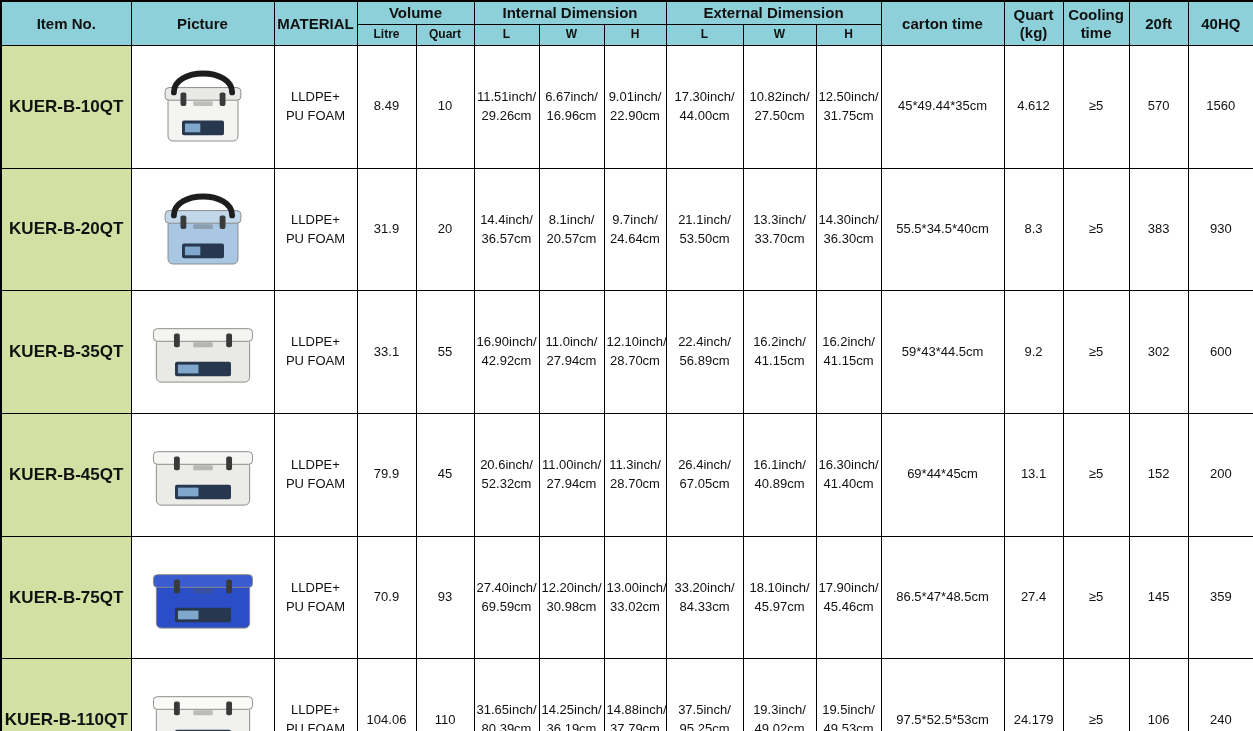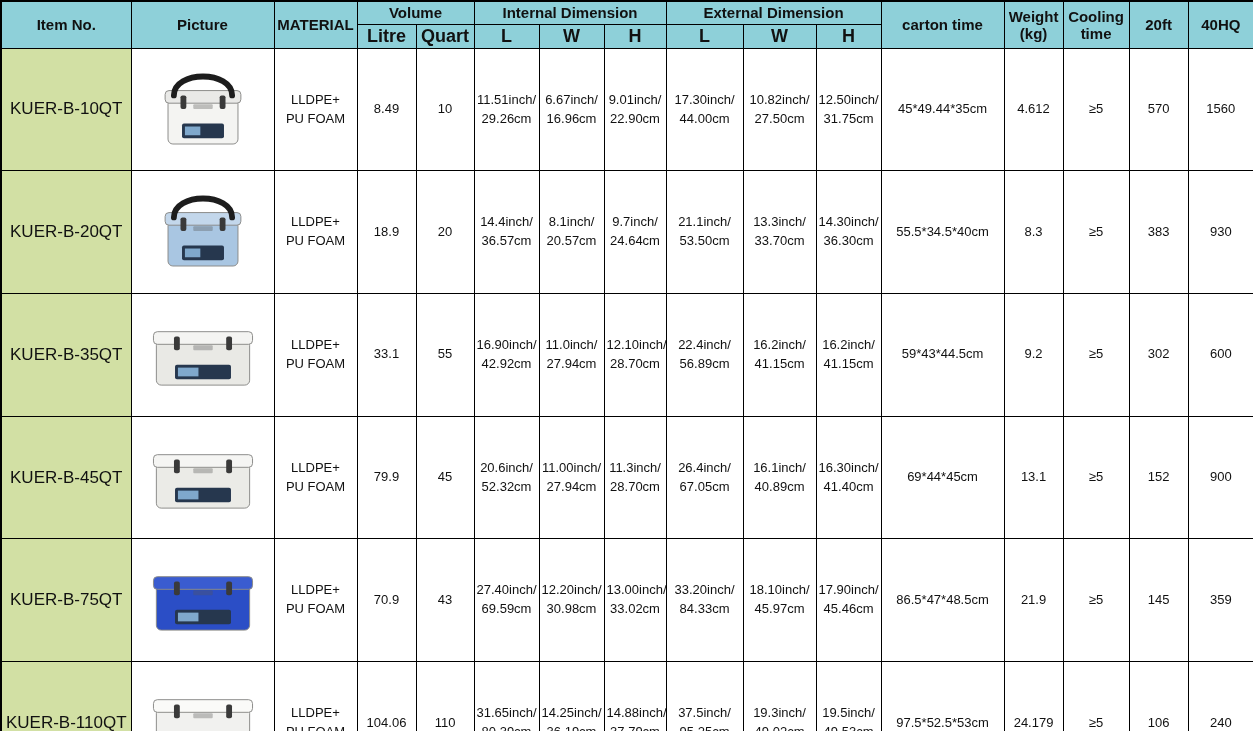--- a/index.html
+++ b/index.html
@@ -27,31 +27,31 @@
     padding:1px 2px;
     overflow:hidden;
   }
   .spec thead th{
     background:var(--header-bg);
     font-weight:bold;
     font-size:15px;
     line-height:1.15;
   }
   .spec thead tr.group-row th{height:20px;}
-  .spec thead tr.sub-row th{height:18px;font-size:18px;}
+  .spec thead tr.sub-row th{height:18px;font-size:12px;}
   th.brk{word-break:break-all;}
   .spec tbody tr{height:86px;}
   .spec td{
     font-size:13px;
     line-height:1.45;
     white-space:pre-line;
   }
   td.item-cell{
     background:var(--item-bg);
-    font-weight:normal;
+    font-weight:bold;
     font-size:17px;
     line-height:1.3;
   }
   td.pic-cell{padding:0;background:#ffffff;}
   svg.cooler{display:block;margin:0 auto;width:136px;height:84px;}
 </style>
 </head>
 <body>
 
 <table class="spec">
@@ -75,21 +75,21 @@
   </colgroup>
   <thead>
     <tr class="group-row">
       <th rowspan="2">Item No.</th>
       <th rowspan="2">Picture</th>
       <th rowspan="2" class="brk">MATERIAL</th>
       <th colspan="2">Volume</th>
       <th colspan="3">Internal Dimension</th>
       <th colspan="3">External Dimension</th>
       <th rowspan="2">carton time</th>
-      <th rowspan="2">Weight (kg)</th>
+      <th rowspan="2">Quart (kg)</th>
       <th rowspan="2" class="brk">Cooling time</th>
       <th rowspan="2">20ft</th>
       <th rowspan="2">40HQ</th>
     </tr>
     <tr class="sub-row">
       <th>Litre</th>
       <th>Quart</th>
       <th>L</th>
       <th>W</th>
       <th>H</th>
@@ -144,21 +144,21 @@
             <rect x="46.84" y="28" width="6" height="14" rx="2" fill="#3a3a3a"></rect>
             <rect x="87.16" y="28" width="6" height="14" rx="2" fill="#3a3a3a"></rect>
             <rect x="48.400000000000006" y="57" width="43.199999999999996" height="15" rx="2" fill="#26374e"></rect>
             <rect x="51.400000000000006" y="60" width="15.84" height="9" fill="#7fa8cc"></rect>
             <rect x="60" y="37" width="20" height="5" rx="1" fill="#555555" fill-opacity="0.35"></rect>
             <path d="M 40 28 C 40 2, 100 2, 100 28" fill="none" stroke="#1d1d1d" stroke-width="6" stroke-linecap="round"></path>
           </svg>
     </td>
     <td>LLDPE+
 PU FOAM</td>
-    <td>18.9</td>
+    <td>31.9</td>
     <td>20</td>
     <td>14.4inch/
 36.57cm</td>
     <td>8.1inch/
 20.57cm</td>
     <td>9.7inch/
 24.64cm</td>
     <td>21.1inch/
 53.50cm</td>
     <td>13.3inch/
@@ -232,53 +232,53 @@
     <td>26.4inch/
 67.05cm</td>
     <td>16.1inch/
 40.89cm</td>
     <td>16.30inch/
 41.40cm</td>
     <td>69*44*45cm</td>
     <td>13.1</td>
     <td>≥5</td>
     <td>152</td>
-    <td>900</td>
+    <td>200</td>
   </tr>
       <tr>
     <td class="item-cell">KUER-B-75QT</td>
     <td class="pic-cell">
       <svg class="cooler" xmlns="http://www.w3.org/2000/svg" viewBox="0 0 140 86" aria-label="royal blue cooler box with latches">
             <rect x="22" y="28" width="96" height="46" rx="5" fill="#2b4ec6" stroke="#8a8a88" stroke-width="1"></rect>
             <rect x="19" y="19" width="102" height="13" rx="4" fill="#3a5cd0" stroke="#8a8a88" stroke-width="1"></rect>
             <rect x="40.120000000000005" y="24" width="6" height="14" rx="2" fill="#3a3a3a"></rect>
             <rect x="93.88" y="24" width="6" height="14" rx="2" fill="#3a3a3a"></rect>
             <rect x="41.2" y="53" width="57.599999999999994" height="15" rx="2" fill="#26374e"></rect>
             <rect x="44.2" y="56" width="21.12" height="9" fill="#7fa8cc"></rect>
             <rect x="60" y="33" width="20" height="5" rx="1" fill="#555555" fill-opacity="0.35"></rect>
           </svg>
     </td>
     <td>LLDPE+
 PU FOAM</td>
     <td>70.9</td>
-    <td>43</td>
+    <td>93</td>
     <td>27.40inch/
 69.59cm</td>
     <td>12.20inch/
 30.98cm</td>
     <td>13.00inch/
 33.02cm</td>
     <td>33.20inch/
 84.33cm</td>
     <td>18.10inch/
 45.97cm</td>
     <td>17.90inch/
 45.46cm</td>
     <td>86.5*47*48.5cm</td>
-    <td>21.9</td>
+    <td>27.4</td>
     <td>≥5</td>
     <td>145</td>
     <td>359</td>
   </tr>
       <tr>
     <td class="item-cell">KUER-B-110QT</td>
     <td class="pic-cell">
       <svg class="cooler" xmlns="http://www.w3.org/2000/svg" viewBox="0 0 140 86" aria-label="large white cooler box with latches">
             <rect x="22" y="28" width="96" height="46" rx="5" fill="#f1f1ef" stroke="#8a8a88" stroke-width="1"></rect>
             <rect x="19" y="19" width="102" height="13" rx="4" fill="#fafaf8" stroke="#8a8a88" stroke-width="1"></rect>

